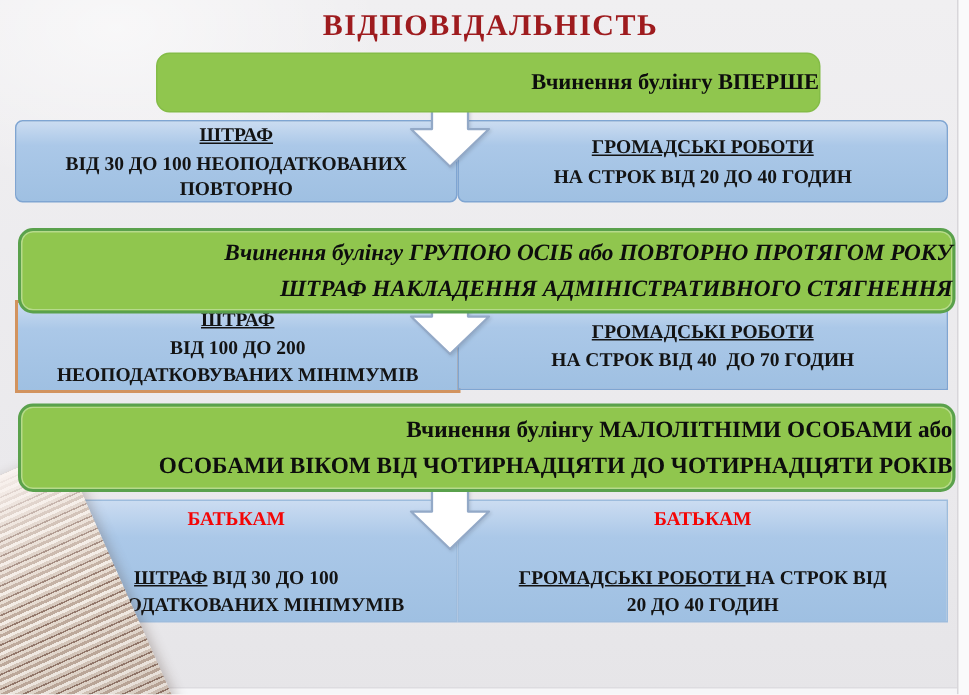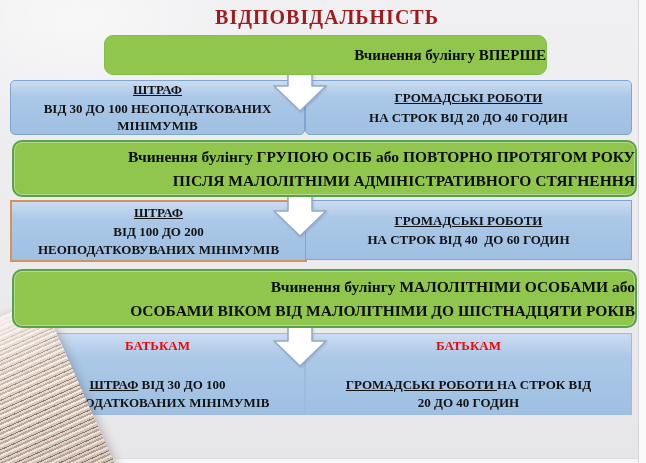--- a/index.html
+++ b/index.html
@@ -20,22 +20,22 @@
   .title{position:absolute; top:2px; left:0; width:100%; margin:4px;
     text-align:center; font-size:20px; font-weight:bold; letter-spacing:1px;
     color:#9e1b1e; z-index:6;}
 
   
   .g{position:absolute; display:flex; flex-direction:column; justify-content:center;
     align-items:flex-end; text-align:center; font-weight:bold; color:#0d0d0d; z-index:5;
     background:#90c64e;}
   .g1{left:104px; top:35px; width:441px; height:38px; font-size:15px;
     border:1px solid #84bc47; border-radius:9px;}
-  .g2{left:12px; top:140px; width:621px; height:53px; font-size:15.5px; line-height:1.5;
-    border:2px solid #5aa14c; border-radius:10px; box-shadow:inset 0 0 0 1px rgba(255,255,255,.35);}
+  .g2{left:12px; top:152px; width:621px; height:53px; font-size:15.5px; line-height:1.5;
+    border:2px solid #5aa14c; border-radius:10px; box-shadow:inset 0 0 0 1px rgba(255,255,255,.35);font-style:italic;}
   .g3{left:12px; top:269px; width:621px; height:55px; font-size:15.5px; line-height:1.5;
     border:2px solid #5aa14c; border-radius:10px; box-shadow:inset 0 0 0 1px rgba(255,255,255,.35);}
 
   
   .pbox{position:absolute; display:flex; flex-direction:column; justify-content:center;
     align-items:center; text-align:center; font-weight:bold; color:#131313; z-index:2;
     background:linear-gradient(180deg,#cbdcf1 0%,#abc8e8 30%,#9fc0e2 100%);
     border:1px solid #7fa5d2; font-size:13px; line-height:1.32;}
   .b1l{left:10px; top:80px;  width:293px; height:53px; border-radius:5px;}
   .b1r{left:305px; top:80px; width:325px; height:53px; border-radius:5px;}
@@ -82,49 +82,49 @@
     <span>Вчинення булінгу ВПЕРШЕ</span>
   </div>
 
   <svg class="arrow a1" viewBox="0 0 56 46">
     <polygon points="16,1 40,1 40,20 54,20 28,45 2,20 16,20" fill="#ffffff" stroke="#93a9c7" stroke-width="1.5" stroke-linejoin="round"></polygon>
   </svg>
 
   <div class="pbox b1l">
     <div class="bl bh u">ШТРАФ</div>
     <div class="bl">ВІД 30 ДО 100 НЕОПОДАТКОВАНИХ</div>
-    <div class="bl">МІНІМУМІВ</div>
+    <div class="bl">ПОВТОРНО</div>
   </div>
   <div class="pbox b1r">
     <div class="bl bh u">ГРОМАДСЬКІ РОБОТИ</div>
     <div class="bl">НА СТРОК ВІД 20 ДО 40 ГОДИН</div>
   </div>
 
   <div class="g g2">
     <span>Вчинення булінгу ГРУПОЮ ОСІБ або ПОВТОРНО ПРОТЯГОМ РОКУ</span>
-    <span>ПІСЛЯ МАЛОЛІТНІМИ АДМІНІСТРАТИВНОГО СТЯГНЕННЯ</span>
+    <span>ШТРАФ НАКЛАДЕННЯ АДМІНІСТРАТИВНОГО СТЯГНЕННЯ</span>
   </div>
 
   <svg class="arrow a2" viewBox="0 0 56 46">
     <polygon points="16,1 40,1 40,20 54,20 28,45 2,20 16,20" fill="#ffffff" stroke="#93a9c7" stroke-width="1.5" stroke-linejoin="round"></polygon>
   </svg>
 
   <div class="pbox b2l">
     <div class="bl bh u">ШТРАФ</div>
     <div class="bl">ВІД 100 ДО 200</div>
     <div class="bl">НЕОПОДАТКОВУВАНИХ МІНІМУМІВ</div>
   </div>
   <div class="pbox b2r">
     <div class="bl bh u">ГРОМАДСЬКІ РОБОТИ</div>
-    <div class="bl">НА СТРОК ВІД 40  ДО 60 ГОДИН</div>
+    <div class="bl">НА СТРОК ВІД 40  ДО 70 ГОДИН</div>
   </div>
 
   <div class="g g3">
     <span>Вчинення булінгу МАЛОЛІТНІМИ ОСОБАМИ або</span>
-    <span>ОСОБАМИ ВІКОМ ВІД МАЛОЛІТНІМИ ДО ШІСТНАДЦЯТИ РОКІВ</span>
+    <span>ОСОБАМИ ВІКОМ ВІД ЧОТИРНАДЦЯТИ ДО ЧОТИРНАДЦЯТИ РОКІВ</span>
   </div>
 
   <svg class="arrow a3" viewBox="0 0 56 46">
     <polygon points="16,1 40,1 40,20 54,20 28,45 2,20 16,20" fill="#ffffff" stroke="#93a9c7" stroke-width="1.5" stroke-linejoin="round"></polygon>
   </svg>
 
   <div class="pbox b3l">
     <div class="bl aud">БАТЬКАМ</div>
     <div class="bl"><span class="u">ШТРАФ</span><span> ВІД 30 ДО 100</span></div>
     <div class="bl">НЕОПОДАТКОВАНИХ МІНІМУМІВ</div>

